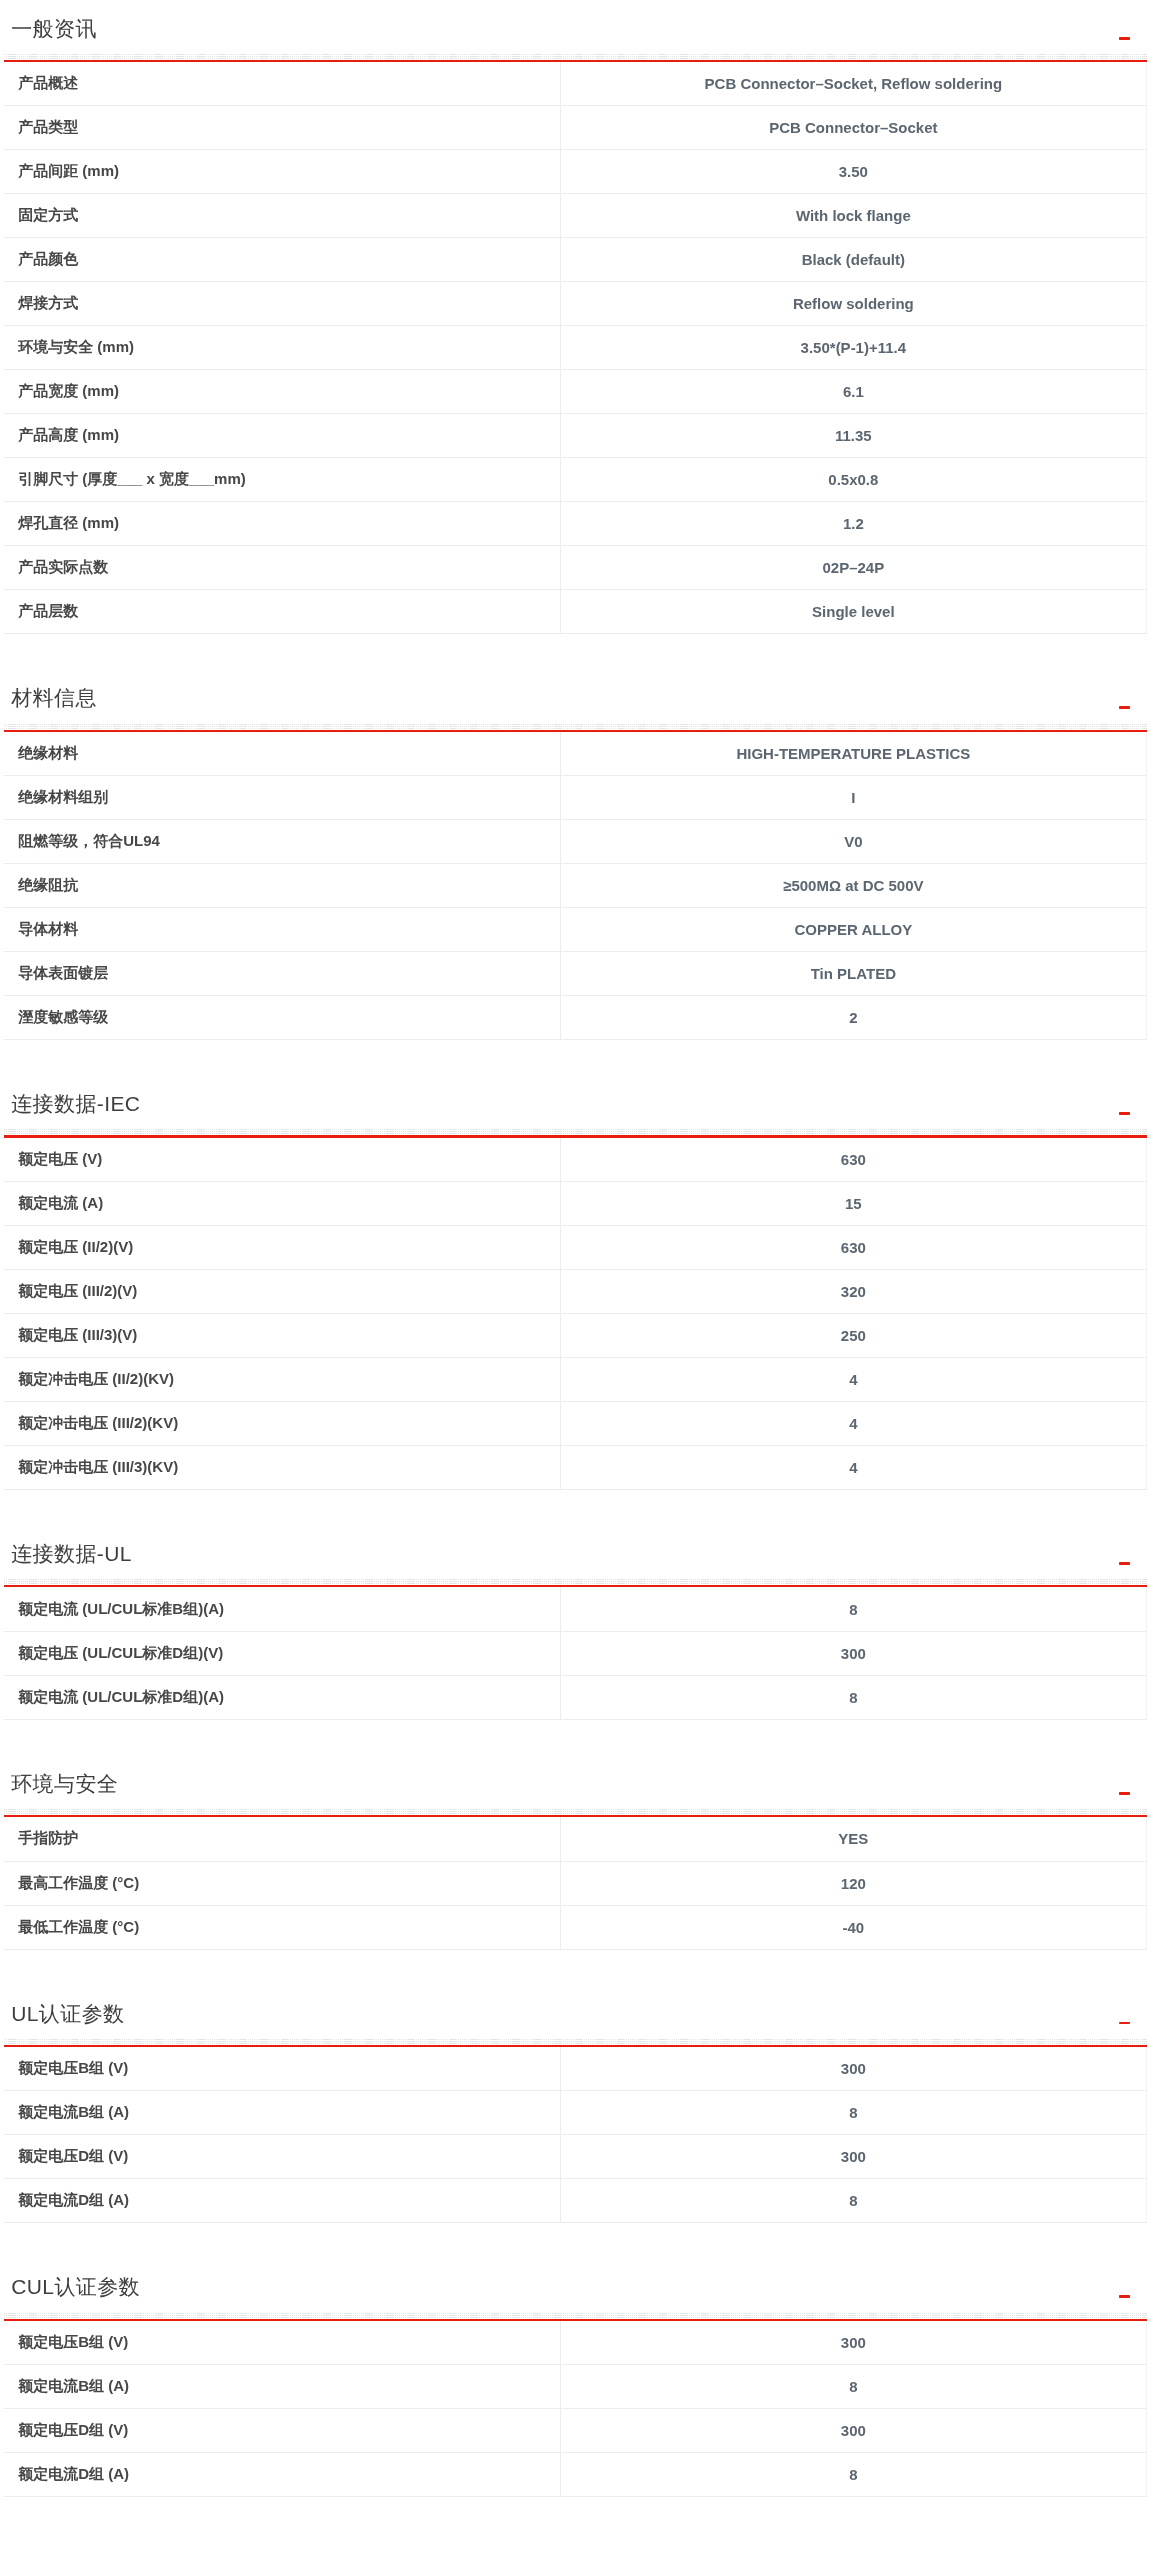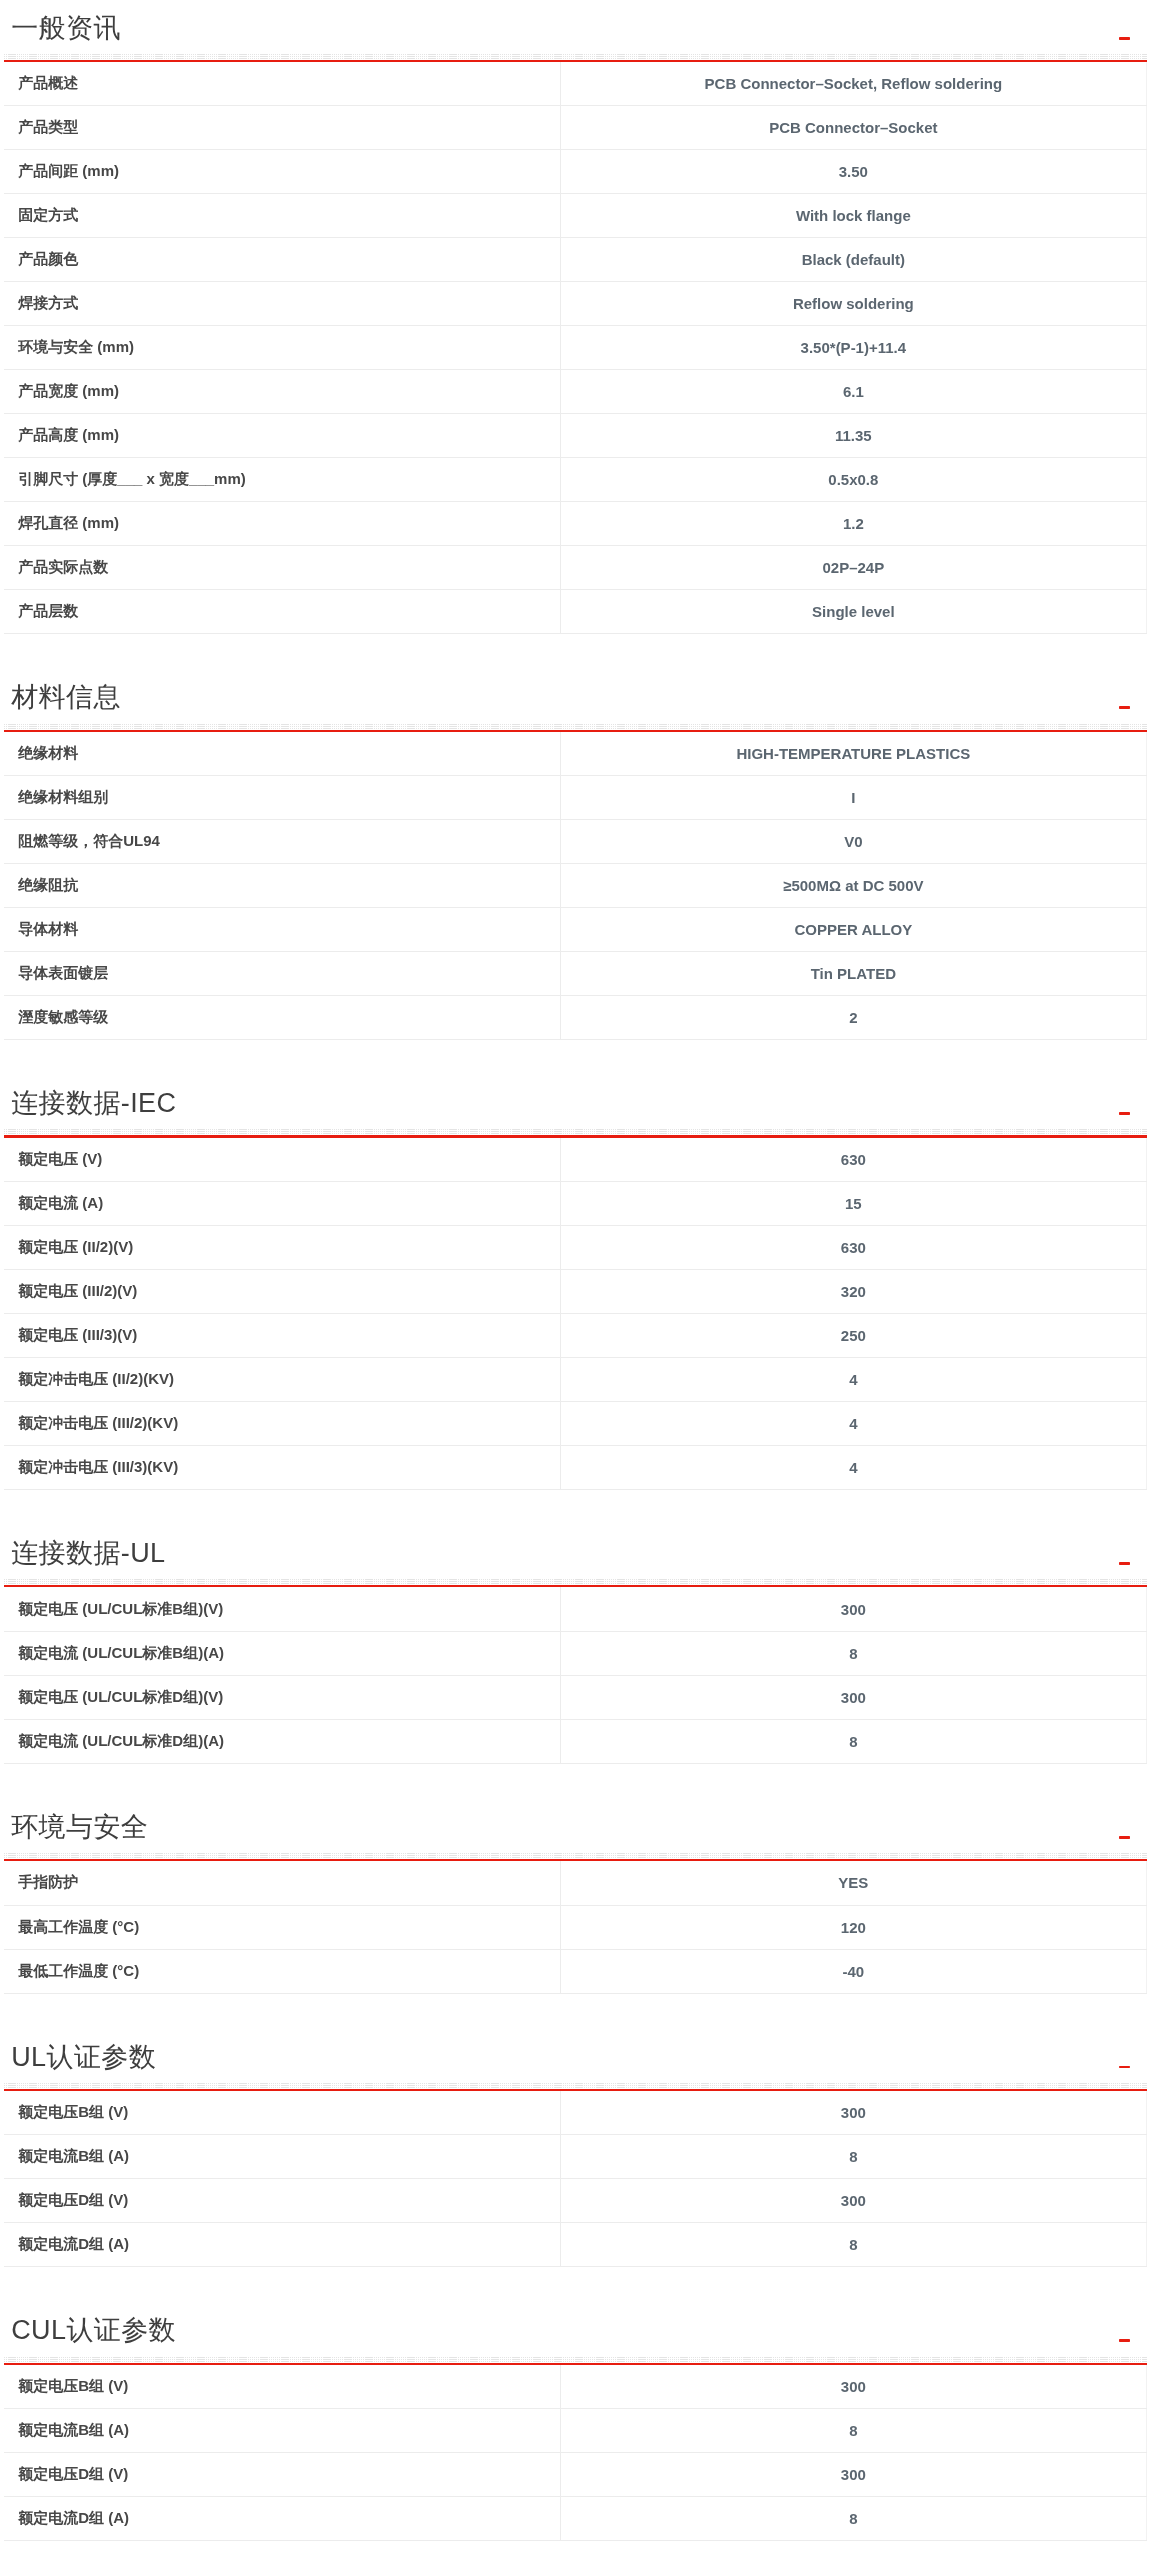--- a/index.html
+++ b/index.html
@@ -20,21 +20,21 @@
   }
   main{padding:12.7px 4.2px 24px 4.2px;}
   .section + .section{margin-top:48px;}
   .section-header{
     display:flex;
     justify-content:space-between;
     align-items:flex-end;
     padding:0 7px;
   }
   .section-title{
-    font-size:27px;
+    font-size:21px;
     line-height:31px;
     color:var(--title-color);
     font-weight:400;
     letter-spacing:0.4px;
   }
   .collapse-btn{
     border:none;
     background:transparent;
     cursor:pointer;
     padding:4.2px 2.8px;
@@ -284,24 +284,20 @@
       <button class="collapse-btn" type="button">
         <span class="minus-bar"></span>
       </button>
     </div>
     <div class="header-rule">
       <div class="dots"></div>
       <div class="redline"></div>
     </div>
     <table class="spec">
       <tbody>
-  <tr>
-    <td class="label">额定电压 (UL/CUL标准B组)(V)</td>
-    <td class="value">300</td>
-  </tr>
 
   <tr>
     <td class="label">额定电流 (UL/CUL标准B组)(A)</td>
     <td class="value">8</td>
   </tr>
 
   <tr>
     <td class="label">额定电压 (UL/CUL标准D组)(V)</td>
     <td class="value">300</td>
   </tr>

